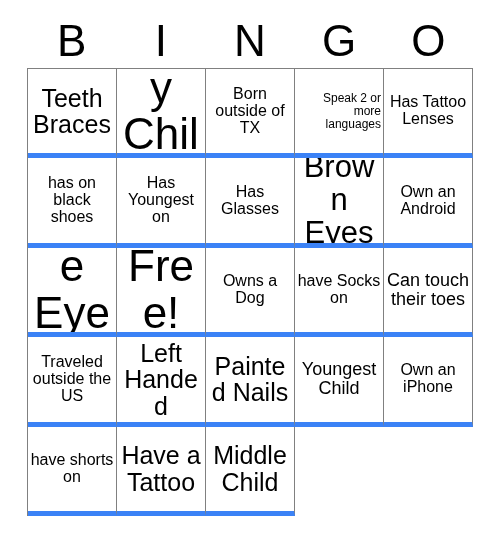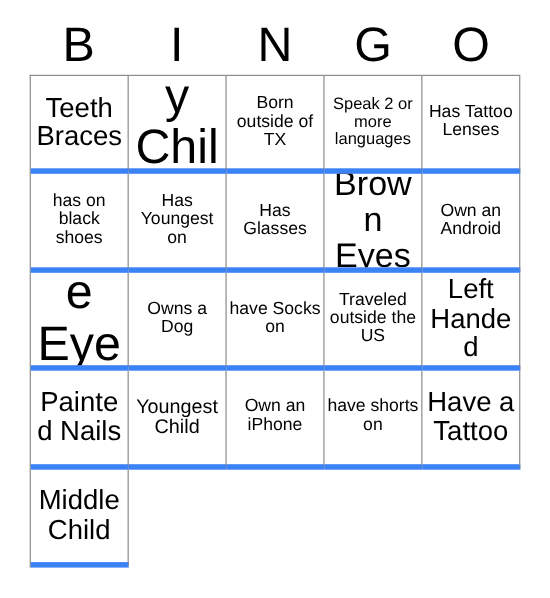--- a/index.html
+++ b/index.html
@@ -72,21 +72,21 @@
   .cell-text {
     display: block;
     width: 100%;
     line-height: 1.06;
     font-weight: 400;
     color: #000000;
     word-wrap: break-word;
   }
 
   
-  .fs-xs  { font-size: 15px; }
+  .fs-xs  { font-size: 12px; text-align: right; }
   .fs-s   { font-size: 18px; }
   .fs-m   { font-size: 16px; }
   .fs-l   { font-size: 25px; }
   .fs-xl  { font-size: 31px; }
   .fs-xxl { font-size: 44px; }
 </style>
 </head>
 <body>
 
 <div id="bingo-card">
@@ -130,26 +130,32 @@
         <span class="cell-text fs-xl">Brown Eyes</span>
       </div>
 
     <div class="cell">
         <span class="cell-text fs-m">Own an Android</span>
       </div>
     <div class="cell">
         <span class="cell-text fs-xxl">Blue Eyes</span>
       </div>
     <div class="cell">
+        <span class="cell-text fs-xxl">Free!</span>
+      </div>
+    <div class="cell">
         <span class="cell-text fs-m">Owns a Dog</span>
       </div>
     <div class="cell">
         <span class="cell-text fs-m">have Socks on</span>
       </div>
 
+    <div class="cell">
+        <span class="cell-text fs-s">Can touch their toes</span>
+      </div>
     <div class="cell">
         <span class="cell-text fs-m">Traveled outside the US</span>
       </div>
     <div class="cell">
         <span class="cell-text fs-l">Left Handed</span>
       </div>
     <div class="cell">
         <span class="cell-text fs-l">Painted Nails</span>
       </div>
     <div class="cell">

